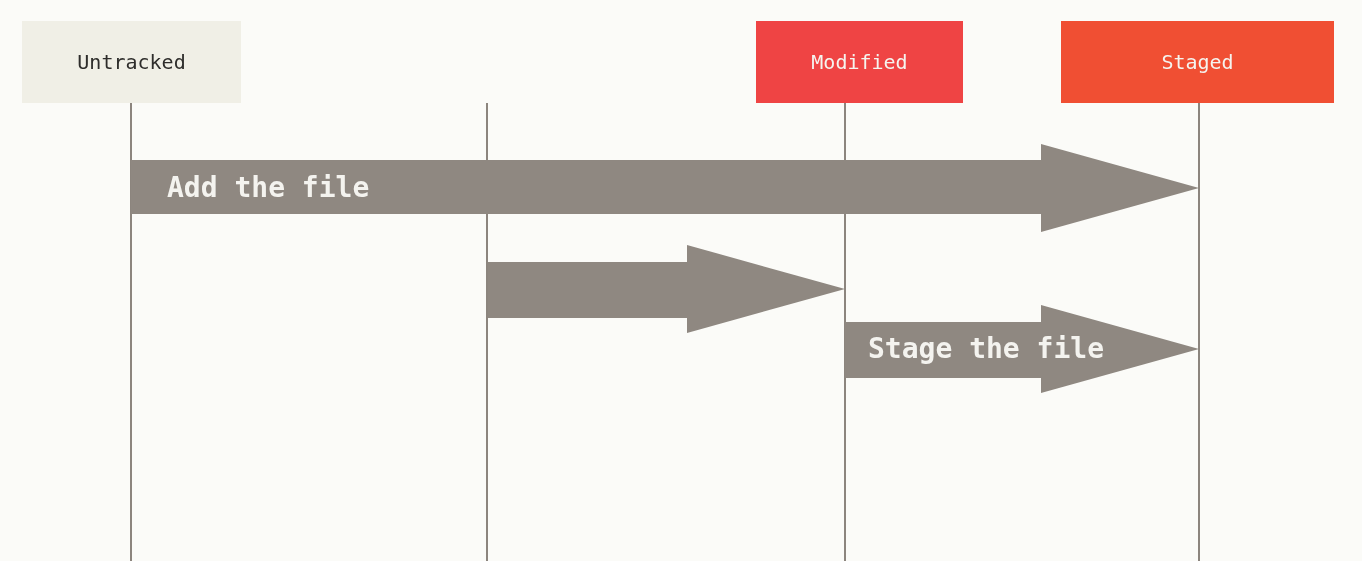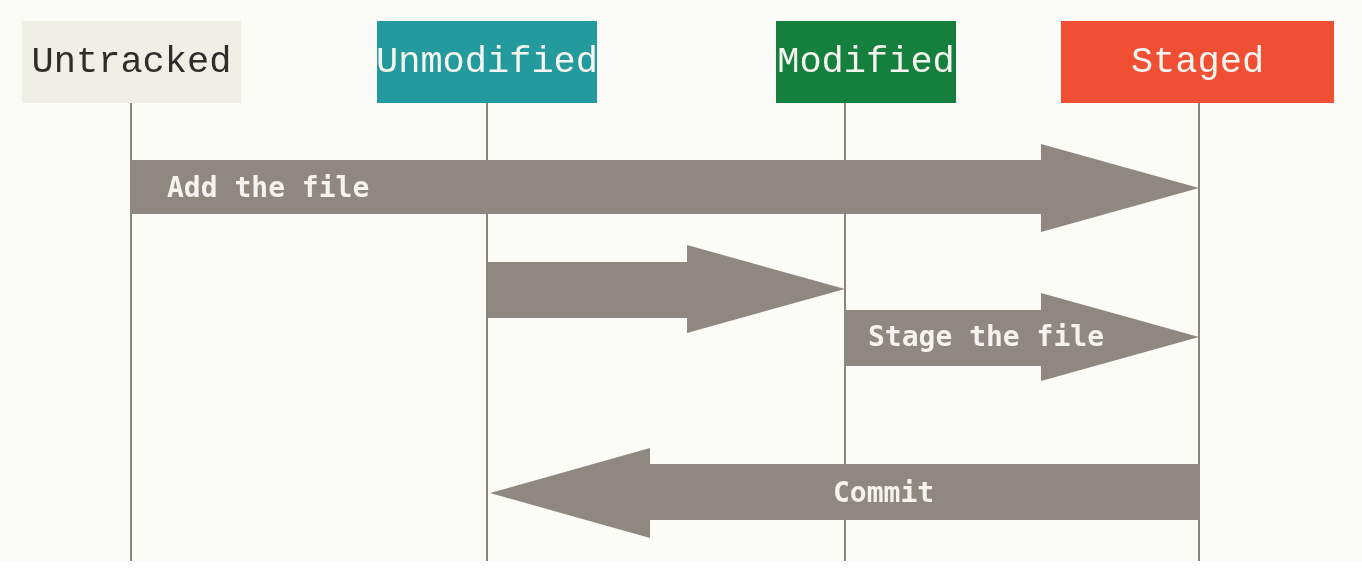--- a/index.html
+++ b/index.html
@@ -10,25 +10,25 @@
     overflow:hidden;
     font-family:"DejaVu Sans Mono","Liberation Mono",monospace;
   }
   .diagram-bg{
     position:absolute;left:0;top:0;width:1362px;height:561px;
     background:#fbfbf8;
   }
   .state-box{
     position:absolute;top:21px;height:82px;
     display:flex;align-items:center;justify-content:center;
-    font-size:37px;line-height:1;font-family:Liberation Mono, monospace;
+    font-size:20px;line-height:1;
   }
   .box-untracked{left:22px;width:219px;background:#f0efe6;color:#2e2d2b;}
   .box-unmodified{left:377px;width:220px;background:#239a9d;color:#f5f4ef;}
-  .box-modified{left:776px;width:180px;background:#15803d;color:#f5f4ef;}
+  .box-modified{left:756px;width:207px;background:#ef4444;color:#f5f4ef;}
   .box-staged{left:1061px;width:273px;background:#f04f33;color:#f5f4ef;text-align:center;}
   .state-line{
     position:absolute;top:103px;height:458px;width:2px;
     background:#8c857e;
   }
   .arrow{position:absolute;}
   .shaft{position:absolute;background:#8f8881;}
   .head{
     position:absolute;top:50%;transform:translateY(-50%);
     width:0;height:0;border-style:solid;
@@ -55,38 +55,30 @@
     <div class="shaft" style="left:0;top:17px;width:910px;height:54px"></div>
     <div class="head head-right" style="left:910px;border-width:44.5px 0 44.5px 158px"></div>
     <div class="arrow-label" style="left:36px">Add the file</div>
   </div>
 
   <div class="arrow" style="left:488px;top:245px;width:357px;height:88px">
     <div class="shaft" style="left:0;top:17px;width:199px;height:56px"></div>
     <div class="head head-right" style="left:199px;border-width:44px 0 44px 158px"></div>
   </div>
 
-  <div class="arrow" style="left:845px;top:292px;width:354px;height:89px">
+  <div class="arrow" style="left:845px;top:304px;width:354px;height:89px">
     <div class="shaft" style="left:0;top:18px;width:196px;height:56px"></div>
     <div class="head head-right" style="left:196px;border-width:44.5px 0 44.5px 158px"></div>
     <div class="arrow-label" style="left:23px">Stage the file</div>
   </div>
 
 
-  <div class="arrow" style="left:490px;top:448px;width:710px;height:90px">
-    <div class="head head-left" style="left:0;border-width:45px 160px 45px 0"></div>
-    <div class="shaft" style="left:160px;top:16px;width:550px;height:56px"></div>
-    <div class="arrow-label" style="left:343px">Commit</div>
-  </div>
 
   <div class="state-box box-untracked">
     <span>Untracked</span>
-  </div>
-  <div class="state-box box-unmodified">
-    <span>Unmodified</span>
   </div>
   <div class="state-box box-modified">
     <span>Modified</span>
   </div>
   <div class="state-box box-staged">
     <span>Staged</span>
   </div>
 </div>
 
 </body></html>

